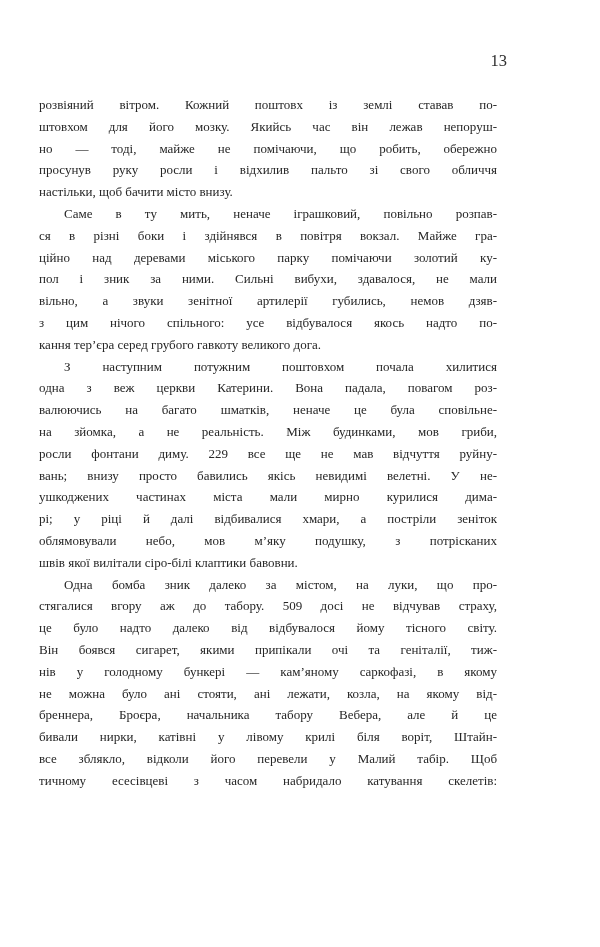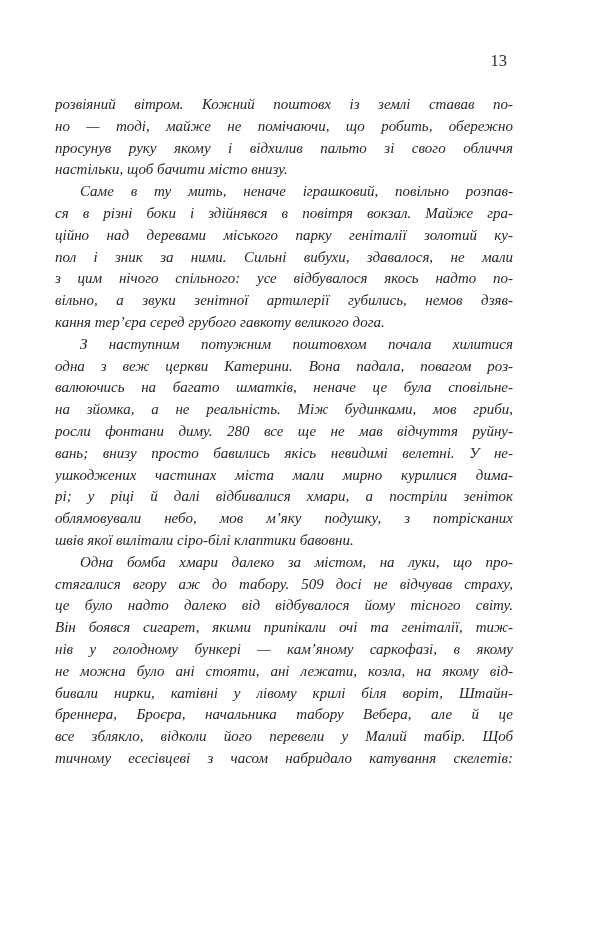--- a/index.html
+++ b/index.html
@@ -21,25 +21,24 @@
     left: 55px;
     width: 452px;
     text-align: right;
     font-size: 16.5px;
     line-height: 20px;
     color: #2d2d2d;
   }
   .text-block {
     position: absolute;
     top: 94px;
-    left: 55px;
+    left: 39px;
     width: 458px;
-    font-size: 15px;
+    font-size: 13px;
     color: #262626;
-    font-style: italic;
   }
   .line {
     height: 21.8px;
     line-height: 21.8px;
     text-align: justify;
     text-align-last: justify;
     overflow: hidden;
   }
   .line.lastline {
     text-align-last: left;
@@ -48,44 +47,45 @@
     text-indent: 25px;
   }
 </style>
 </head>
 <body>
 
 <div class="book-page">
   <div class="pagenum">13</div>
   <div class="text-block" id="text-block">
       <div class="line">розвіяний вітром. Кожний поштовх із землі ставав по-</div>
+      <div class="line">штовхом для його мозку. Якийсь час він лежав непоруш-</div>
       <div class="line">но — тоді, майже не помічаючи, що робить, обережно</div>
-      <div class="line">просунув руку якому і відхилив пальто зі свого обличчя</div>
+      <div class="line">просунув руку росли і відхилив пальто зі свого обличчя</div>
       <div class="line lastline">настільки, щоб бачити місто внизу.</div>
       <div class="line indent">Саме в ту мить, неначе іграшковий, повільно розпав-</div>
       <div class="line">ся в різні боки і здійнявся в повітря вокзал. Майже гра-</div>
-      <div class="line">ційно над деревами міського парку геніталії золотий ку-</div>
+      <div class="line">ційно над деревами міського парку помічаючи золотий ку-</div>
       <div class="line">пол і зник за ними. Сильні вибухи, здавалося, не мали</div>
+      <div class="line">вільно, а звуки зенітної артилерії губились, немов дзяв-</div>
       <div class="line">з цим нічого спільного: усе відбувалося якось надто по-</div>
-      <div class="line">вільно, а звуки зенітної артилерії губились, немов дзяв-</div>
       <div class="line lastline">кання тер’єра серед грубого гавкоту великого дога.</div>
       <div class="line indent">З наступним потужним поштовхом почала хилитися</div>
       <div class="line">одна з веж церкви Катерини. Вона падала, повагом роз-</div>
       <div class="line">валюючись на багато шматків, неначе це була сповільне-</div>
       <div class="line">на зйомка, а не реальність. Між будинками, мов гриби,</div>
-      <div class="line">росли фонтани диму. 280 все ще не мав відчуття руйну-</div>
+      <div class="line">росли фонтани диму. 229 все ще не мав відчуття руйну-</div>
       <div class="line">вань; внизу просто бавились якісь невидимі велетні. У не-</div>
       <div class="line">ушкоджених частинах міста мали мирно курилися дима-</div>
       <div class="line">рі; у ріці й далі відбивалися хмари, а постріли зеніток</div>
       <div class="line">облямовували небо, мов м’яку подушку, з потрісканих</div>
       <div class="line lastline">швів якої вилітали сіро-білі клаптики бавовни.</div>
-      <div class="line indent">Одна бомба хмари далеко за містом, на луки, що про-</div>
+      <div class="line indent">Одна бомба зник далеко за містом, на луки, що про-</div>
       <div class="line">стягалися вгору аж до табору. 509 досі не відчував страху,</div>
       <div class="line">це було надто далеко від відбувалося йому тісного світу.</div>
       <div class="line">Він боявся сигарет, якими припікали очі та геніталії, тиж-</div>
       <div class="line">нів у голодному бункері — кам’яному саркофазі, в якому</div>
       <div class="line">не можна було ані стояти, ані лежати, козла, на якому від-</div>
+      <div class="line">бреннера, Броєра, начальника табору Вебера, але й це</div>
       <div class="line">бивали нирки, катівні у лівому крилі біля воріт, Штайн-</div>
-      <div class="line">бреннера, Броєра, начальника табору Вебера, але й це</div>
       <div class="line">все зблякло, відколи його перевели у Малий табір. Щоб</div>
       <div class="line">тичному есесівцеві з часом набридало катування скелетів:</div>
     </div>
 </div>
 
 </body></html>

